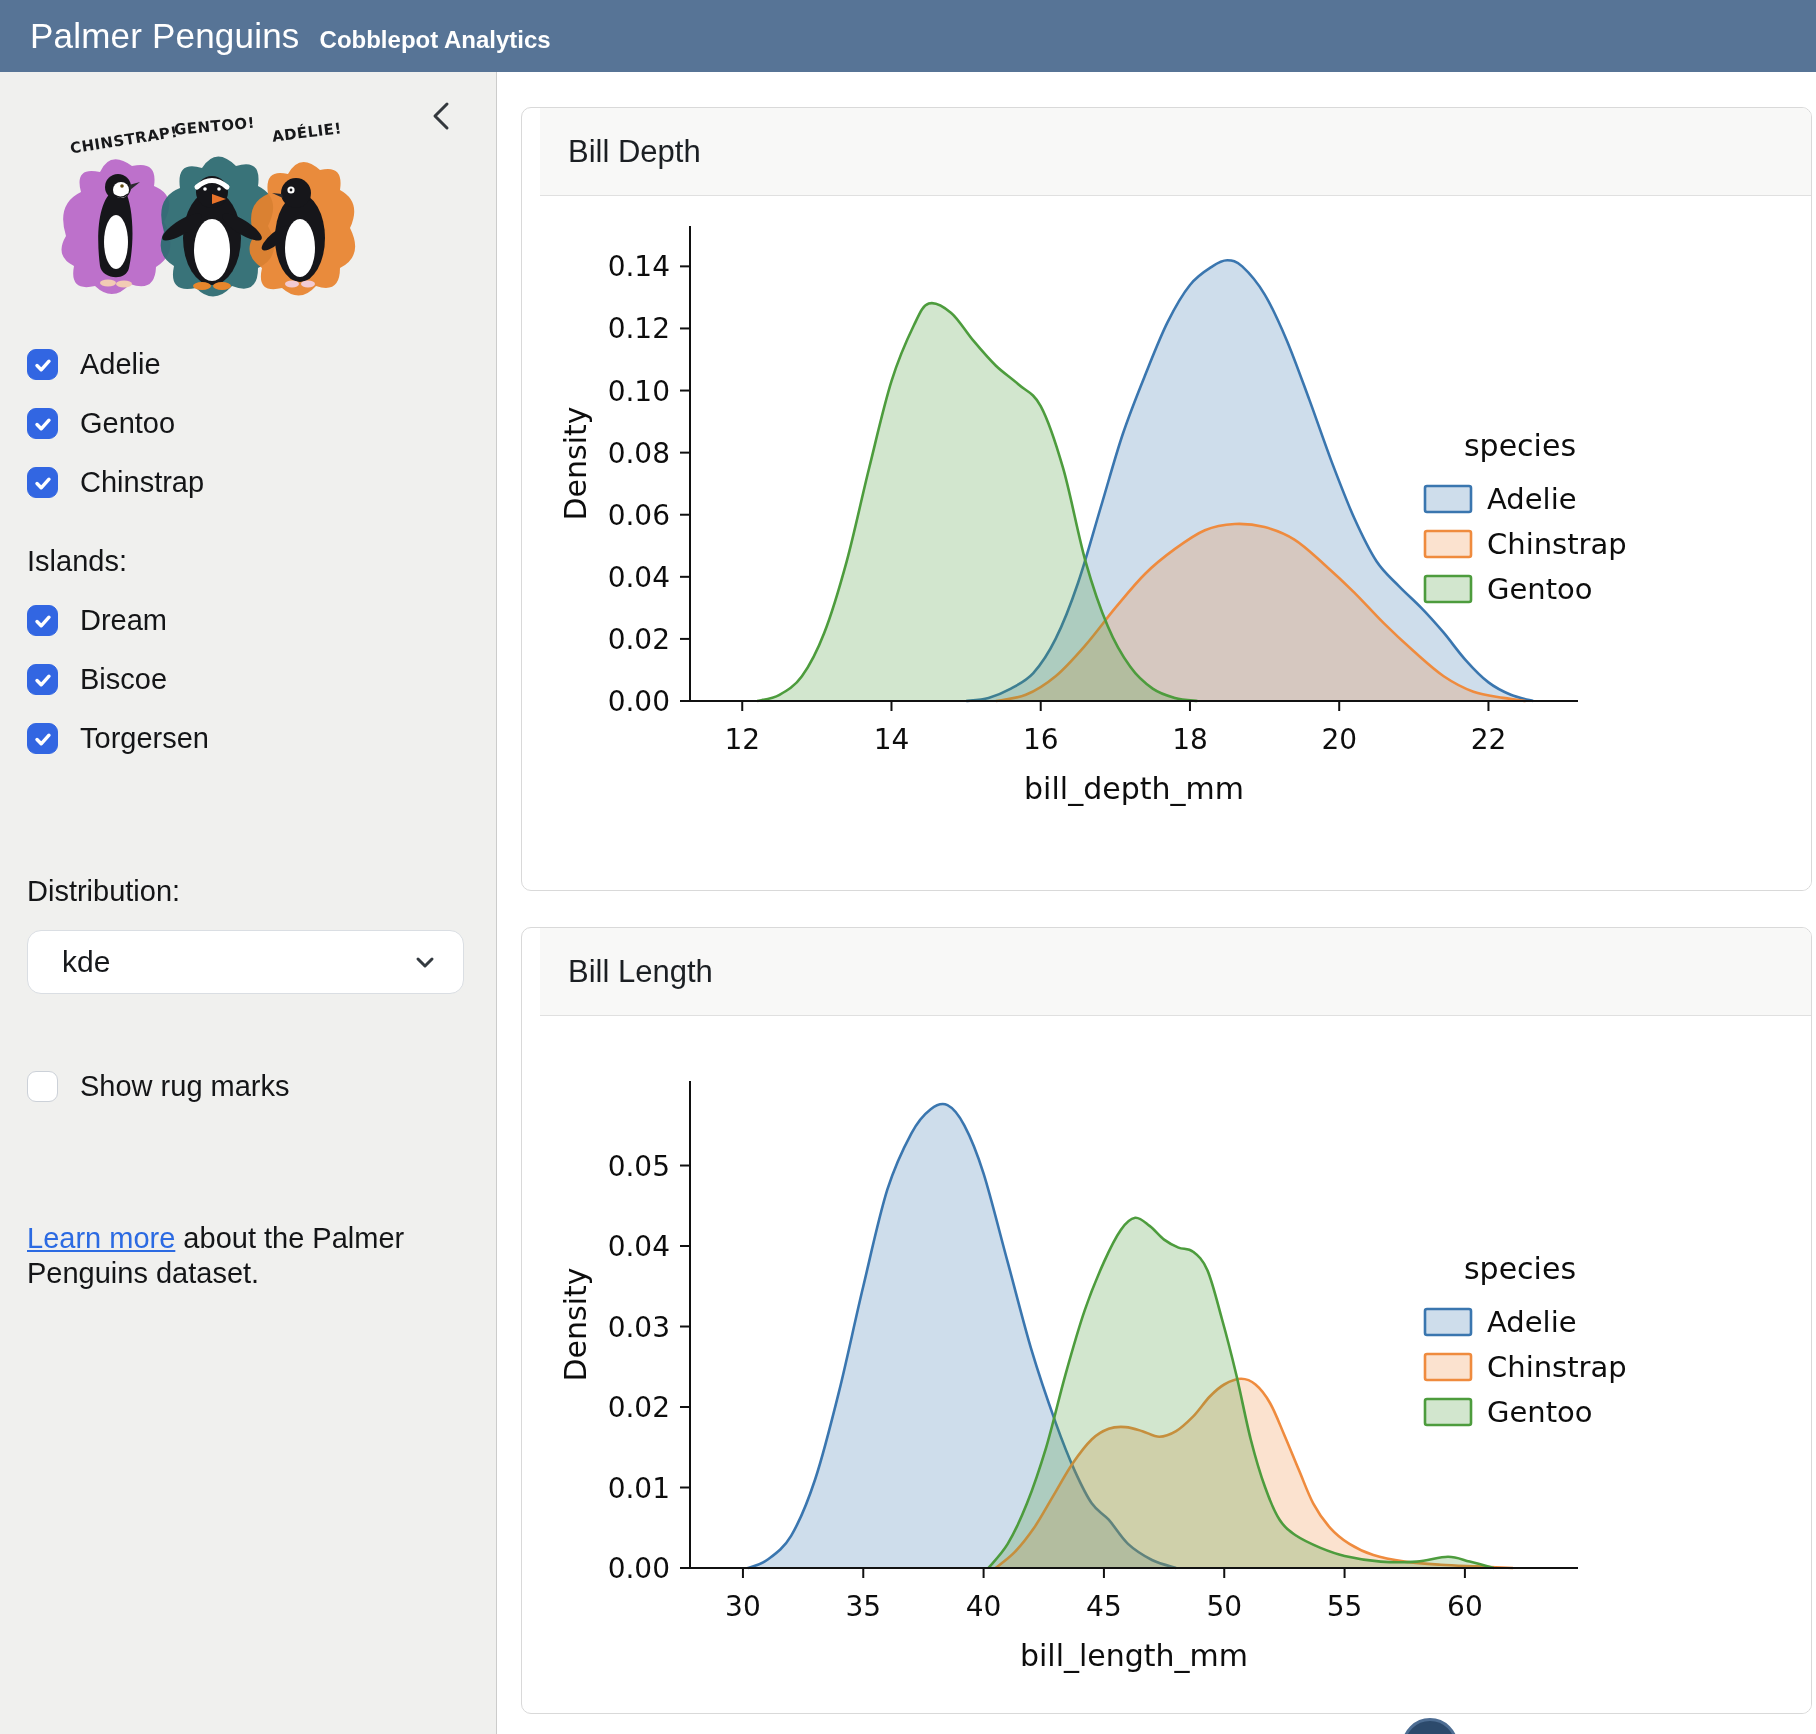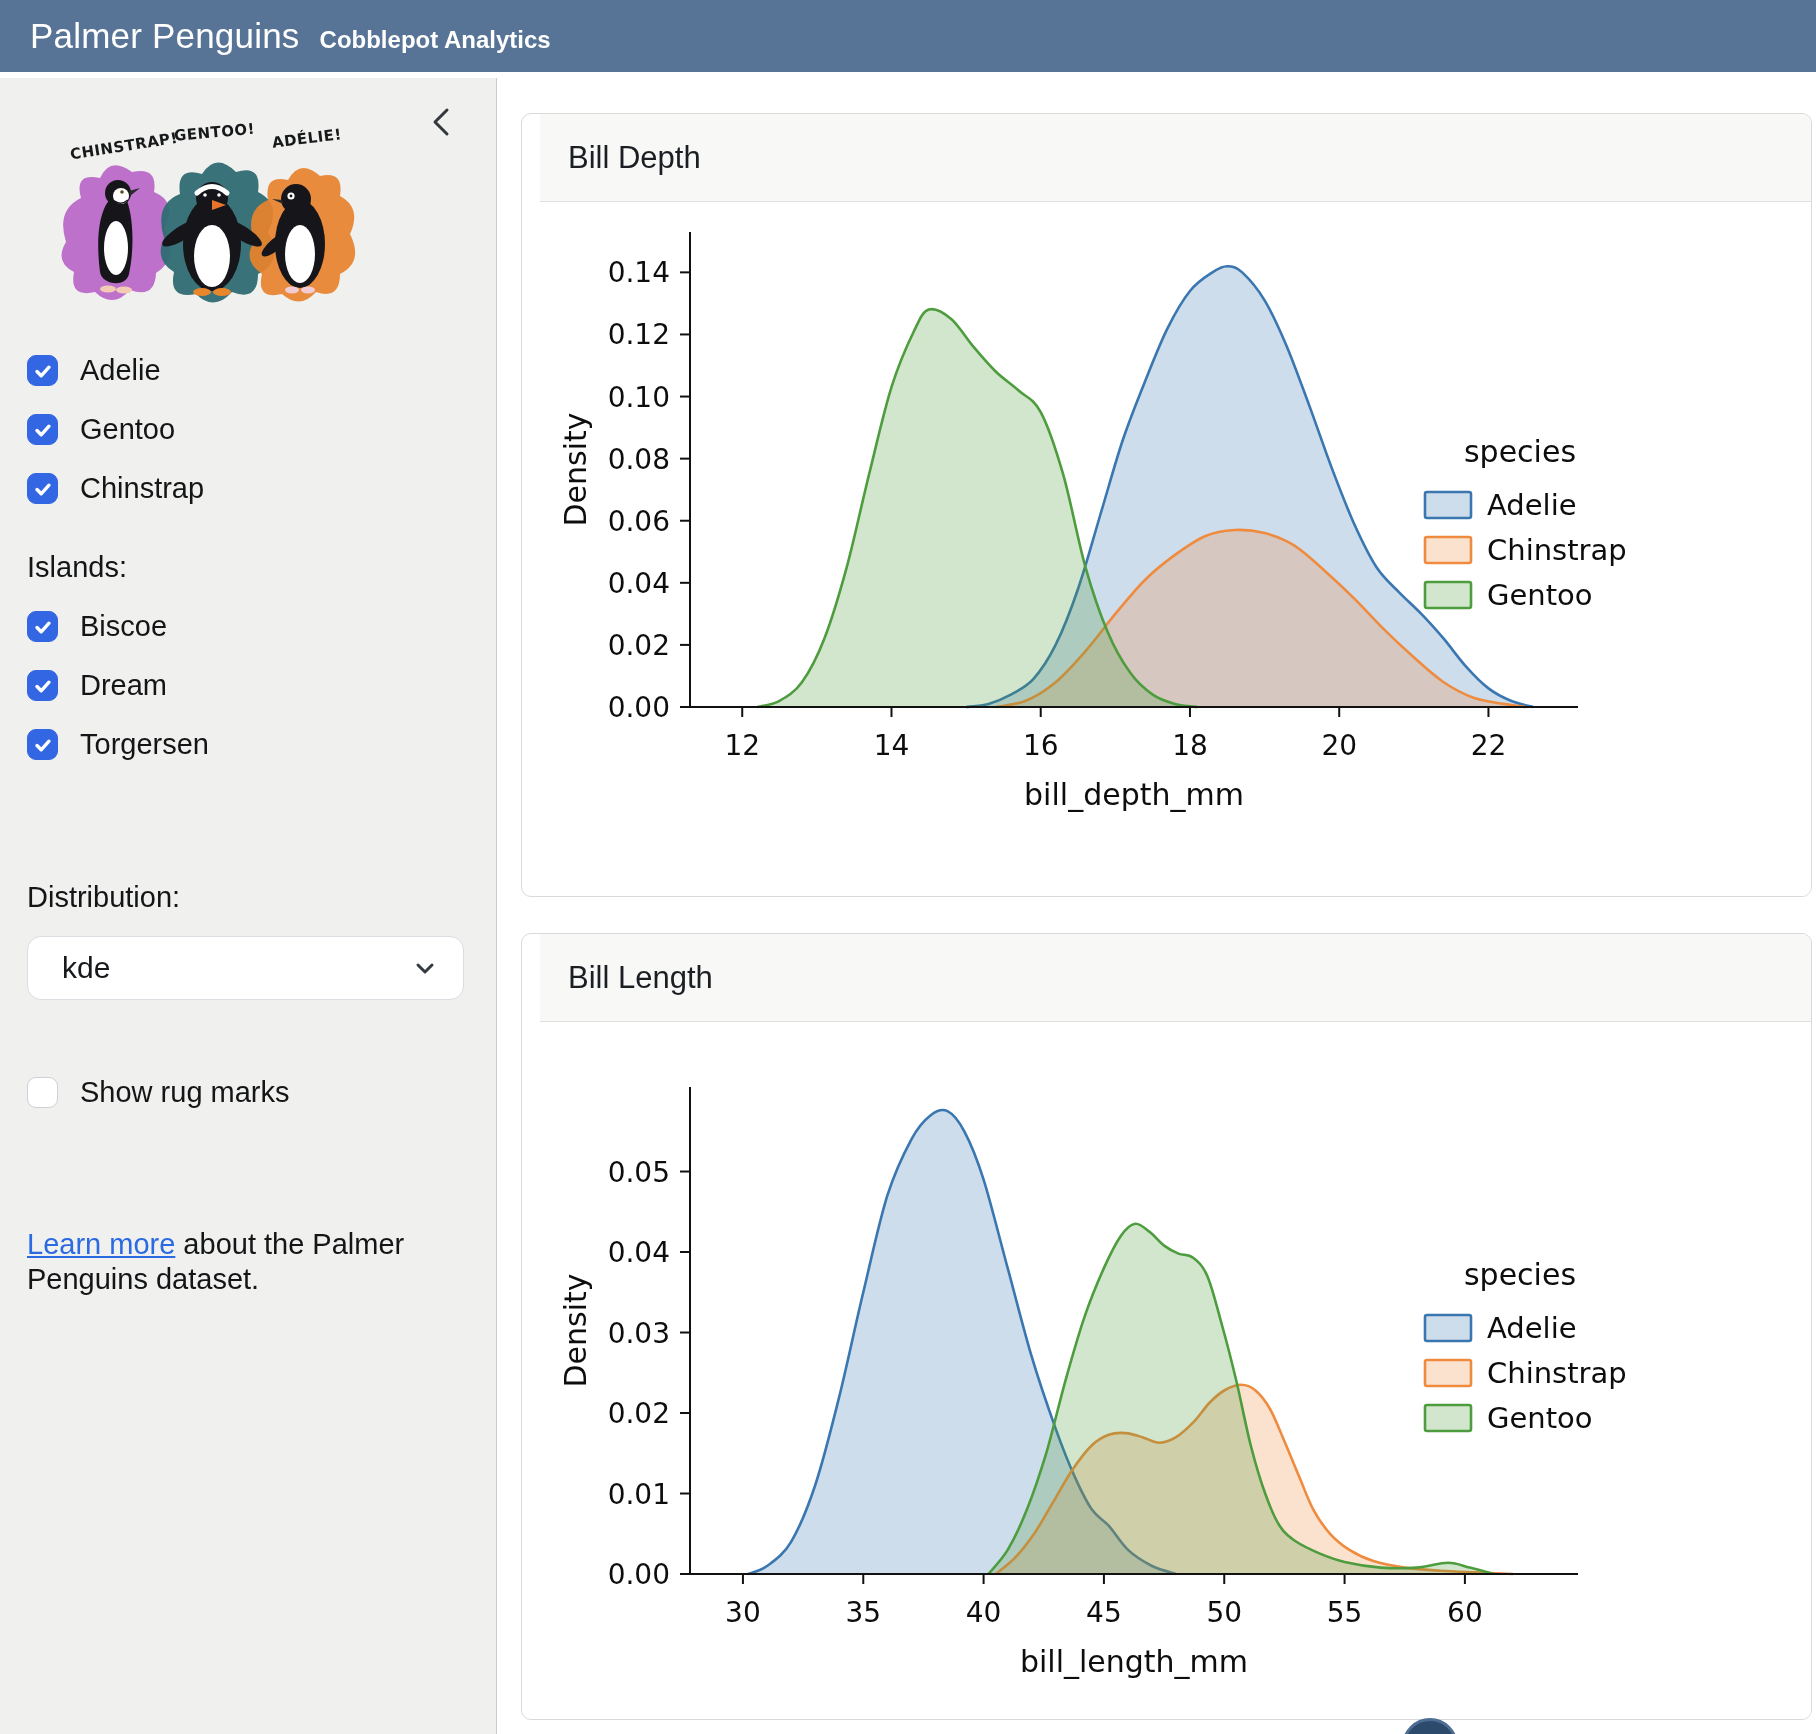--- a/index.html
+++ b/index.html
@@ -1,17 +1,17 @@
 <!DOCTYPE html>
 <html style="--header-bg: #577496; --checkbox-blue: #3266e2; --link-blue: #2b6ae2; --floating-widget: #2c4a6c; --blob-purple: #b55fc6; --blob-teal: #2e6b72; --blob-orange: #e8822c;"><head>
 <meta charset="utf-8">
 <style>
   html,body{margin:0;padding:0;width:1816px;height:1734px;overflow:hidden;background:#fff;
     font-family:"Liberation Sans",sans-serif;-webkit-font-smoothing:antialiased;}
-  .app{width:100%;height:100%;display:flex;flex-direction:column;position:relative;gap:6px;}
+  .app{width:100%;height:100%;display:flex;flex-direction:column;position:relative;}
 
   
   .topbar{flex:0 0 72px;height:72px;background:var(--header-bg,#577496);display:flex;align-items:center;padding-left:30px;box-sizing:border-box;}
   .topbar .titles{display:flex;align-items:baseline;gap:20px;color:#fff;}
   .topbar .app-title{font-size:35px;font-weight:500;letter-spacing:.2px;}
   .topbar .app-subtitle{font-size:24px;font-weight:700;}
 
   
   .layout{flex:1;display:flex;min-height:0;}
   .sidebar{flex:0 0 497px;width:497px;background:#f0f0ee;border-right:1px solid #cccccb;position:relative;box-sizing:border-box;}
@@ -155,29 +155,29 @@
       </label>
 
       <div class="section-label sl-islands">Islands:</div>
 
       <label class="check-row">
         <span class="cb on">
           <svg width="20" height="20" viewBox="0 0 20 20">
               <path d="M4,10.5 l4.2,4.3 L16,6.2" fill="none" stroke="#fff" stroke-width="3.4" stroke-linecap="round" stroke-linejoin="round"></path>
             </svg>
         </span>
+        <span class="cb-label">Dream</span>
+      </label>
+      <label class="check-row">
+        <span class="cb on">
+          <svg width="20" height="20" viewBox="0 0 20 20">
+              <path d="M4,10.5 l4.2,4.3 L16,6.2" fill="none" stroke="#fff" stroke-width="3.4" stroke-linecap="round" stroke-linejoin="round"></path>
+            </svg>
+        </span>
         <span class="cb-label">Biscoe</span>
-      </label>
-      <label class="check-row">
-        <span class="cb on">
-          <svg width="20" height="20" viewBox="0 0 20 20">
-              <path d="M4,10.5 l4.2,4.3 L16,6.2" fill="none" stroke="#fff" stroke-width="3.4" stroke-linecap="round" stroke-linejoin="round"></path>
-            </svg>
-        </span>
-        <span class="cb-label">Dream</span>
       </label>
       <label class="check-row">
         <span class="cb on">
           <svg width="20" height="20" viewBox="0 0 20 20">
               <path d="M4,10.5 l4.2,4.3 L16,6.2" fill="none" stroke="#fff" stroke-width="3.4" stroke-linecap="round" stroke-linejoin="round"></path>
             </svg>
         </span>
         <span class="cb-label">Torgersen</span>
       </label>
 

